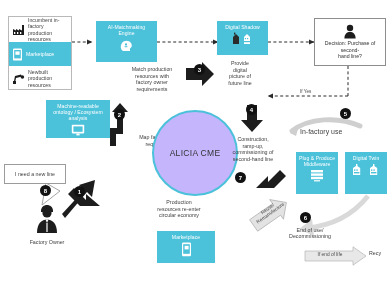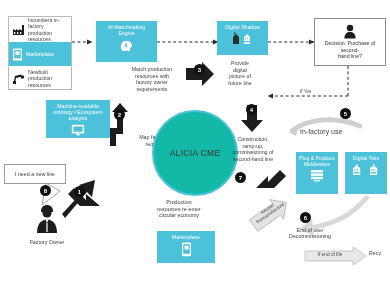--- a/index.html
+++ b/index.html
@@ -43,21 +43,21 @@
 
   
   .decision{
     border:1px solid #8d8d8d;background:#fff;box-sizing:border-box;
     display:flex;flex-direction:column;align-items:center;justify-content:center;
   }
   .decision .dlabel{font-size:5.2px;line-height:6.4px;text-align:center;color:#333;white-space:pre-line;margin-top:1px;}
 
   
   .cme{
-    border:2.2px solid #4cc1da;border-radius:50%;background:#14b8a6;
+    border:2.2px solid #4cc1da;border-radius:50%;background:#c4b5fd;
     display:flex;align-items:center;justify-content:center;
     font-size:8.5px;letter-spacing:.3px;color:#333;
   }
 
   
   .bubble{
     border:1px solid #9b9b9b;background:#fff;box-sizing:border-box;
     display:flex;align-items:center;justify-content:center;
     font-size:5.3px;color:#3d3d3d;
   }

